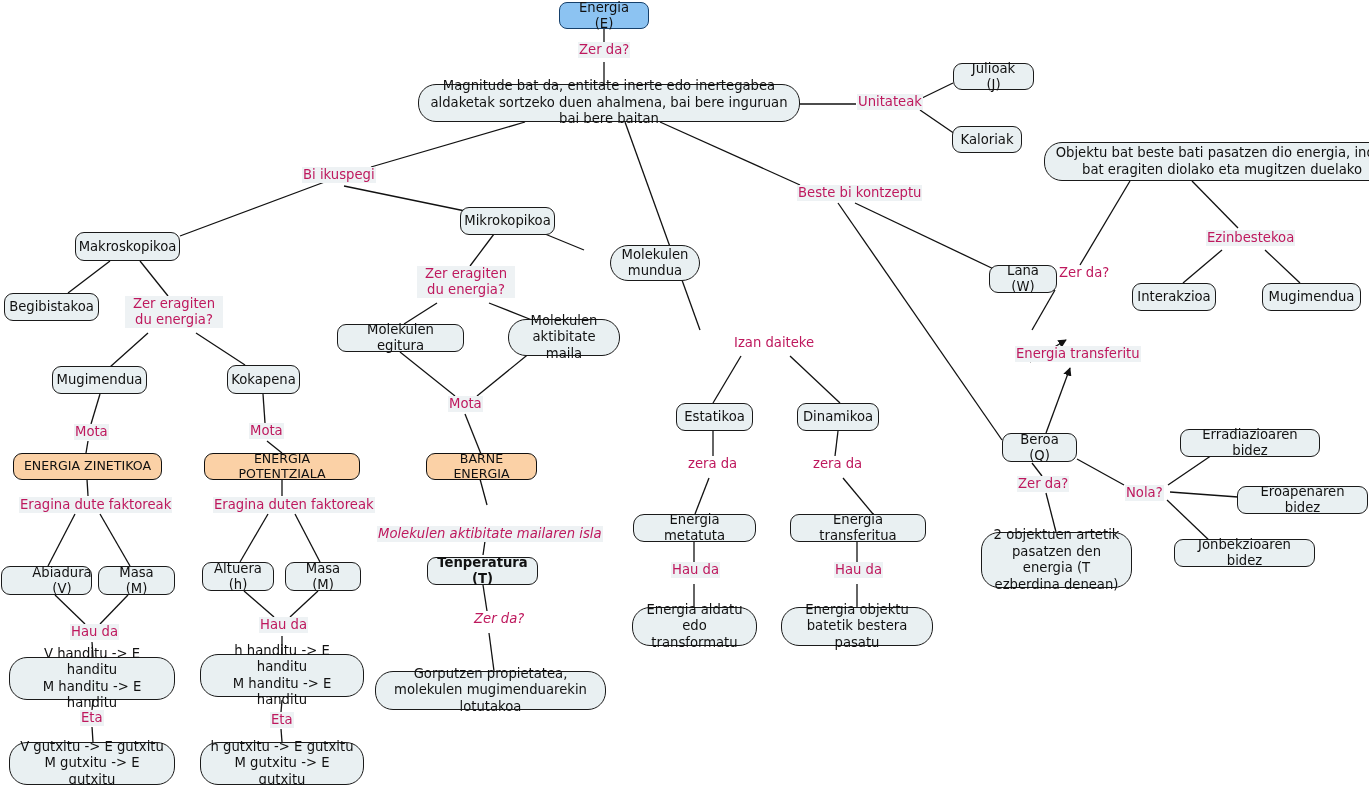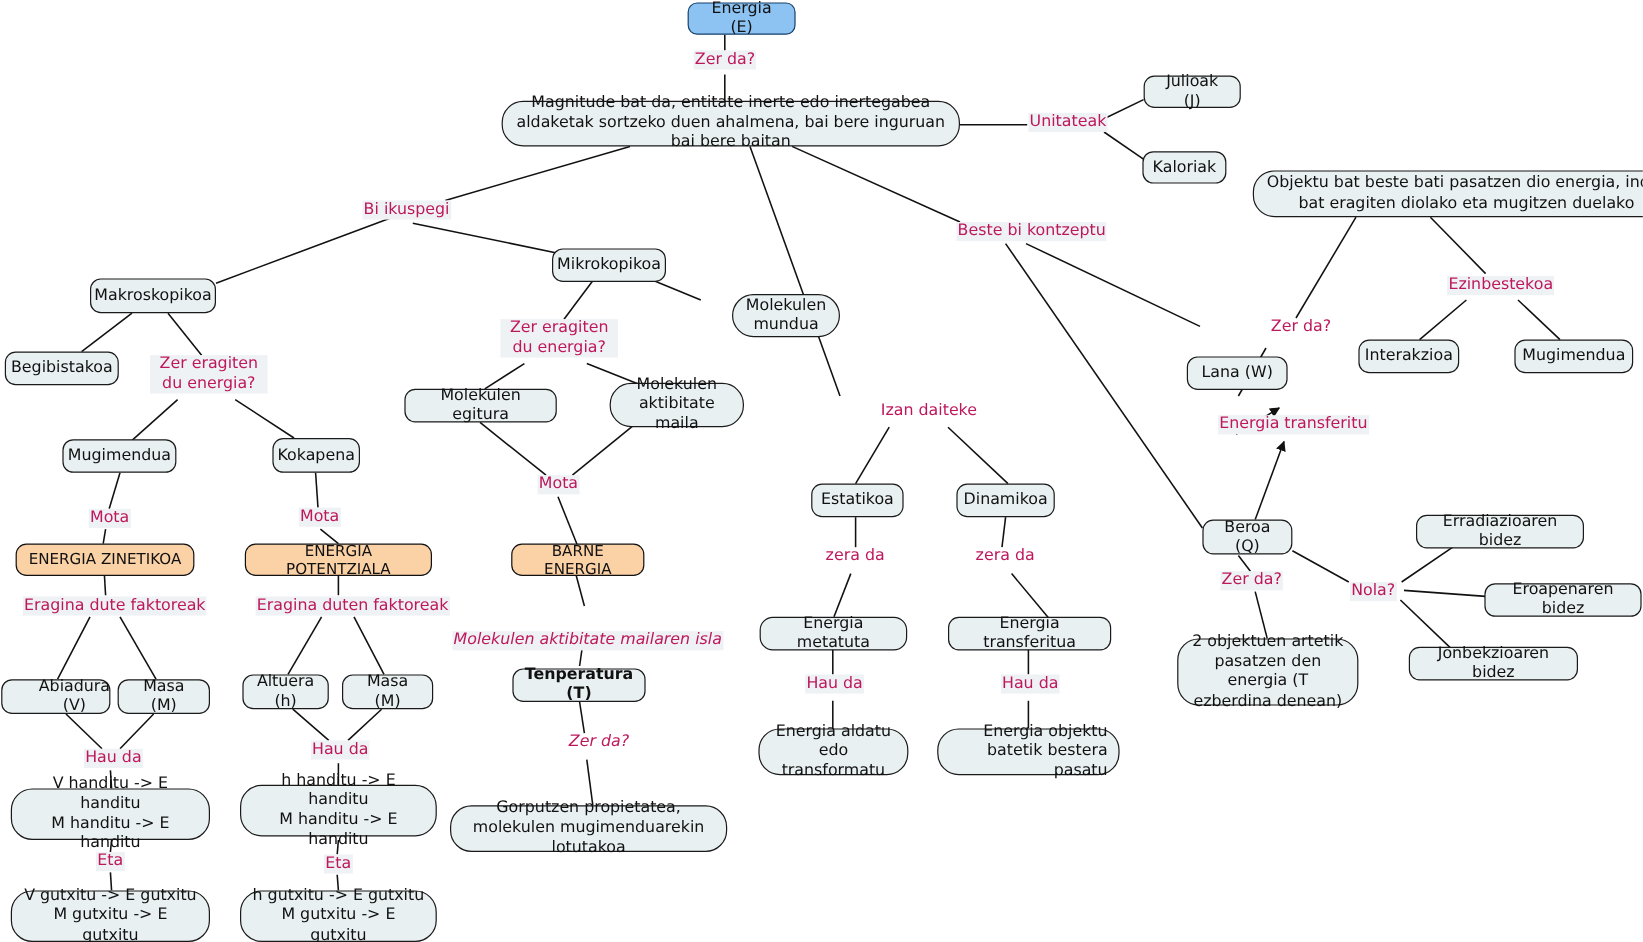--- a/index.html
+++ b/index.html
@@ -6,21 +6,21 @@
   body{width:1369px;height:785px;overflow:hidden;
        font-family:"DejaVu Sans","Liberation Sans",sans-serif;}
   #map{position:relative;width:1369px;height:785px;background:#fff;}
   svg.edges{position:absolute;left:0;top:0;width:1369px;height:785px;}
   .node{position:absolute;box-sizing:border-box;
         border:1.4px solid #1a1a1a;border-radius:9px;
         background:#e9f0f2;color:#111;
         display:flex;align-items:center;justify-content:center;
         text-align:center;line-height:1.18;font-size:13.2px;
         padding:3px 9px;}
-  .node.root{background:#8cc3f2;border-color:#16406b;border-width:1.6px;border-radius:8px;margin-left:14px;}
+  .node.root{background:#8cc3f2;border-color:#16406b;border-width:1.6px;border-radius:8px;}
   .node.hl{background:#fbd1a6;border-color:#111;}
   .node.multi{line-height:1.25;border-radius:18px;}
   .link{position:absolute;font-size:13.2px;color:#be185d;
         background:#eef2f4;white-space:nowrap;line-height:1.22;
         text-align:center;padding:0 1px;}
   .link.plain{background:transparent;}
   .link.ital{font-style:italic;}
   .link.two{white-space:normal;}
 </style>
 </head>
@@ -197,23 +197,23 @@
   <div class="node" style="left:676px;top:403px;width:77px;height:28px;">Estatikoa</div>
 
   <div class="node" style="left:797px;top:403px;width:82px;height:28px;">Dinamikoa</div>
 
   <div class="node" style="left:633px;top:514px;width:123px;height:28px;border-radius:11px;">Energia metatuta</div>
 
   <div class="node" style="left:790px;top:514px;width:136px;height:28px;">Energia transferitua</div>
 
   <div class="node multi" style="left:632px;top:607px;width:125px;height:39px;">Energia aldatu edo transformatu</div>
 
-  <div class="node multi" style="left:781px;top:607px;width:152px;height:39px;text-align:right;">Energia objektu batetik bestera pasatu</div>
-
-  <div class="node" style="left:989px;top:265px;width:84px;height:28px;margin-top:32px;">Lana (W)</div>
+  <div class="node multi" style="left:781px;top:607px;width:152px;height:39px;">Energia objektu batetik bestera pasatu</div>
+
+  <div class="node" style="left:989px;top:265px;width:68px;height:28px;">Lana (W)</div>
 
   <div class="node" style="left:1002px;top:433px;width:75px;height:29px;">Beroa (Q)</div>
 
   <div class="node" style="left:1132px;top:283px;width:84px;height:28px;">Interakzioa</div>
 
   <div class="node" style="left:1262px;top:283px;width:99px;height:28px;">Mugimendua</div>
 
   <div class="node multi" style="left:981px;top:532px;width:151px;height:56px;">2 objektuen artetik pasatzen den energia (T ezberdina denean)</div>
 
   <div class="node" style="left:1180px;top:429px;width:140px;height:28px;">Erradiazioaren bidez</div>

